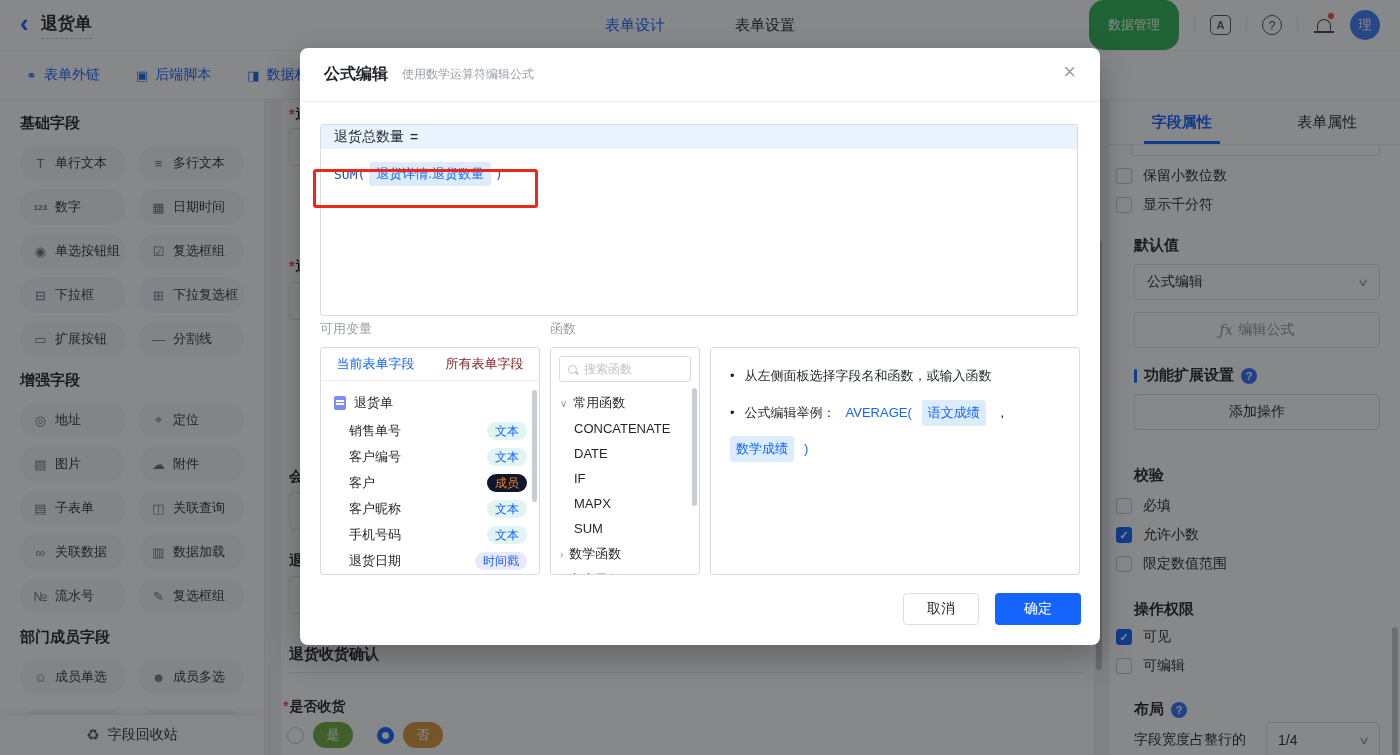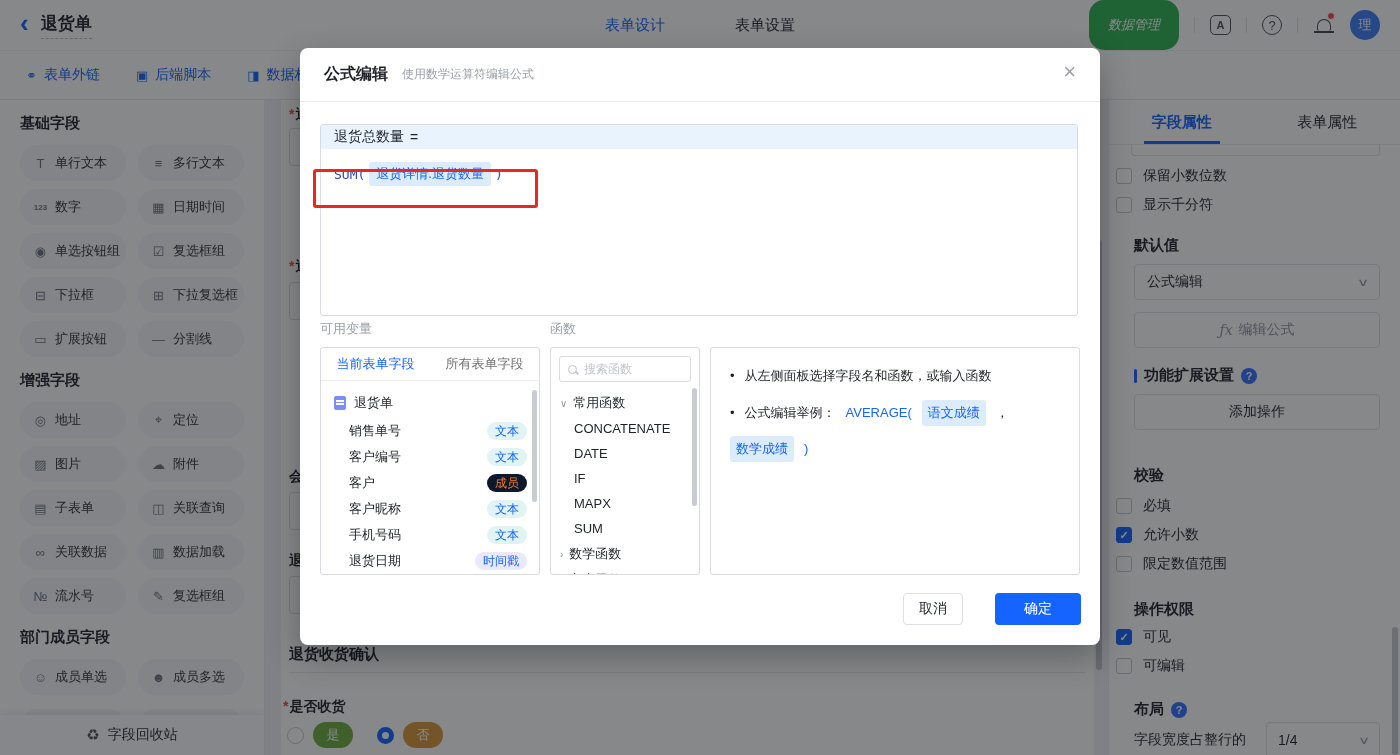--- a/index.html
+++ b/index.html
@@ -10,21 +10,21 @@
   
   .topbar{position:absolute;top:0;left:0;right:0;height:50px;background:#fff;display:flex;
           align-items:center;justify-content:space-between;padding:0 20px;z-index:2;}
   .tb-left{display:flex;align-items:center;gap:12px;}
   .back{color:#1564ff;font-size:26px;font-weight:bold;line-height:1;margin-top:-4px;}
   .app-title{font-size:17px;font-weight:bold;color:#1f2329;border-bottom:1px dashed #b8bfc9;padding-bottom:3px;}
   .tb-tabs{position:absolute;left:50%;transform:translateX(-50%);display:flex;gap:70px;}
   .top-tab{font-size:15px;color:#1f2329;}
   .top-tab.on{color:#1564ff;}
   .tb-right{display:flex;align-items:center;gap:15px;}
-  .btn-green{background:#2fb350;color:#fff;font-size:13px;padding:16px 19px;border-radius:15px;font-style:italic;}
+  .btn-green{background:#2fb350;color:#fff;font-size:13px;padding:16px 19px;border-radius:15px;}
   .vdiv{width:1px;height:16px;background:#e1e3e8;}
   .ticon{display:flex;align-items:center;justify-content:center;position:relative;}
   .contacts{width:21px;height:20px;border:1.5px solid #4c535e;border-radius:5px;font-size:11px;font-weight:bold;color:#4c535e;}
   .help{width:20px;height:20px;border:1.5px solid #4c535e;border-radius:50%;font-size:13px;color:#4c535e;}
   .bellwrap{width:22px;height:20px;}
   .bell{width:14px;height:12px;border:1.6px solid #3f454f;border-bottom:none;border-radius:7px 7px 2px 2px;position:relative;}
   .bell::after{content:"";position:absolute;left:-4px;right:-4px;bottom:-2px;height:1.6px;background:#3f454f;}
   .bell-dot{position:absolute;top:-3px;right:0;width:8px;height:8px;background:#f5483d;border-radius:50%;border:1.5px solid #fff;}
   .avatar{width:30px;height:30px;border-radius:50%;background:#3d7ef7;color:#fff;font-size:13px;
           display:flex;align-items:center;justify-content:center;}
@@ -119,21 +119,21 @@
              font-size:14px;color:#1f2329;border-radius:2px 2px 0 0;}
   .f-ed-body{padding:13px;display:flex;align-items:center;gap:4px;
              font-family:"DejaVu Sans Mono",monospace;font-size:13px;}
   .f-fn{color:#2b4bb5;}
   .f-token{background:#dcecfc;color:#1564ff;border-radius:3px;padding:3px 7px;font-size:13px;
            font-family:"Liberation Sans",sans-serif;}
   .red-box{position:absolute;left:-8px;top:44px;width:225px;height:39px;border:3px solid #e8291c;border-radius:3px;}
   .sec-label{position:absolute;top:272px;font-size:13px;color:#9aa0a8;}
   .vars-panel{position:absolute;left:20px;top:299px;width:220px;height:228px;border:1px solid #d8dbe2;border-radius:3px;overflow:hidden;}
   .v-tabs{height:33px;border-bottom:1px solid #ebedf0;display:flex;}
-  .v-tab{flex:1;display:flex;align-items:center;justify-content:center;font-size:13px;color:#737373;}
+  .v-tab{flex:1;display:flex;align-items:center;justify-content:center;font-size:13px;color:#7f1d1d;}
   .v-tab.on{color:#1564ff;}
   .v-tree{padding:8px 0;}
   .v-root{display:flex;align-items:center;gap:8px;padding:5px 0 6px 13px;font-size:13px;color:#1f2329;}
   .file-ic{width:12px;height:14px;background:#7c8cf8;border-radius:2px;position:relative;flex:none;}
   .file-ic::after{content:"";position:absolute;left:2px;top:4px;width:8px;height:1.5px;background:#fff;box-shadow:0 3px 0 #fff;}
   .v-row{display:flex;align-items:center;justify-content:space-between;padding:4px 12px 4px 28px;font-size:13px;color:#1f2329;}
   .badge{font-size:12px;border-radius:9px;padding:1px 8px;line-height:16px;}
   .badge[data-type="文本"]{background:#e1f3f3;color:#1564ff;}
   .badge[data-type="成员"]{background:#0f172a;color:#f57f2c;}
   .badge[data-type="时间戳"]{background:#e9e8fd;color:#1564ff;}
@@ -145,21 +145,21 @@
   .mag::after{content:"";position:absolute;width:4px;height:1.5px;background:#c0c4cc;transform:rotate(45deg);right:-3px;bottom:-1px;}
   .fn-group{display:flex;align-items:center;gap:6px;padding:4px 9px;font-size:13px;color:#1f2329;}
   .fn-caret{color:#8f959e;font-size:10px;}
   .fn-item{padding:5px 10px 5px 23px;font-size:13px;color:#1f2329;}
   .fn-scroll{position:absolute;right:2px;top:40px;width:5px;height:118px;background:#c9ccd2;border-radius:2.5px;}
   .tips-panel{position:absolute;left:410px;top:299px;width:370px;height:228px;border:1px solid #d8dbe2;border-radius:3px;padding:17px 19px;}
   .tip{display:flex;gap:10px;font-size:13px;color:#1f2329;margin-bottom:13px;align-items:center;flex-wrap:wrap;line-height:22px;}
   .tip-dot{color:#1f2329;}
   .tip-fn{color:#1564ff;}
   .tip .f-token{padding:2px 6px;}
-  .btn-cancel{position:absolute;left:603px;top:545px;width:60px;height:32px;border:1px solid #dcdfe6;border-radius:4px;
+  .btn-cancel{position:absolute;left:603px;top:545px;width:76px;height:32px;border:1px solid #dcdfe6;border-radius:4px;
               display:flex;align-items:center;justify-content:center;font-size:14px;color:#1f2329;background:#fff;}
   .btn-confirm{position:absolute;left:695px;top:545px;width:86px;height:32px;background:#1564ff;border-radius:4px;
                display:flex;align-items:center;justify-content:center;font-size:14px;color:#fff;}
 </style>
 </head>
 <body>
 
 <div class="stage" data-name="app-window">
 
   <header class="topbar" data-name="topbar">

